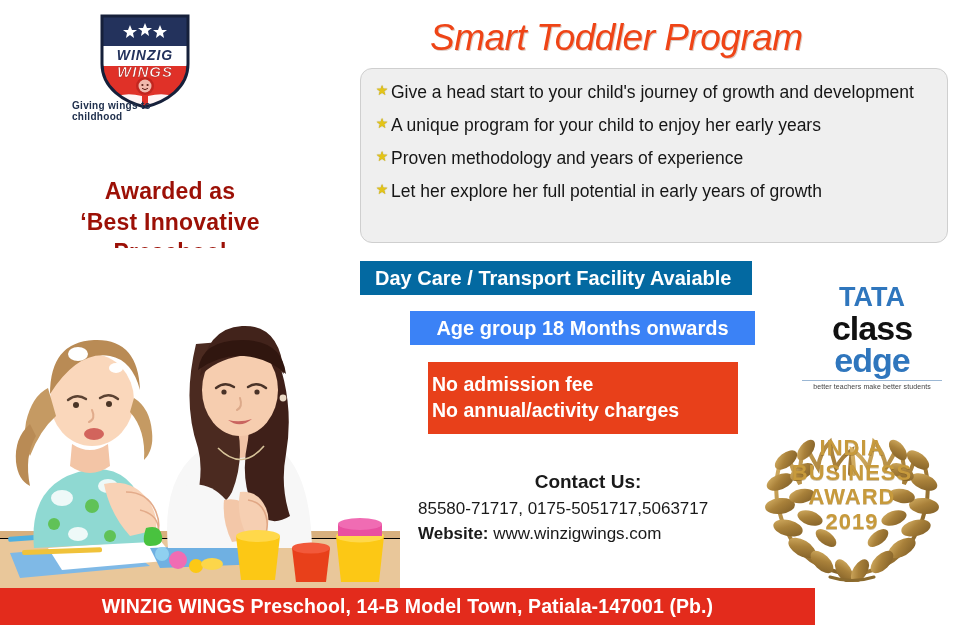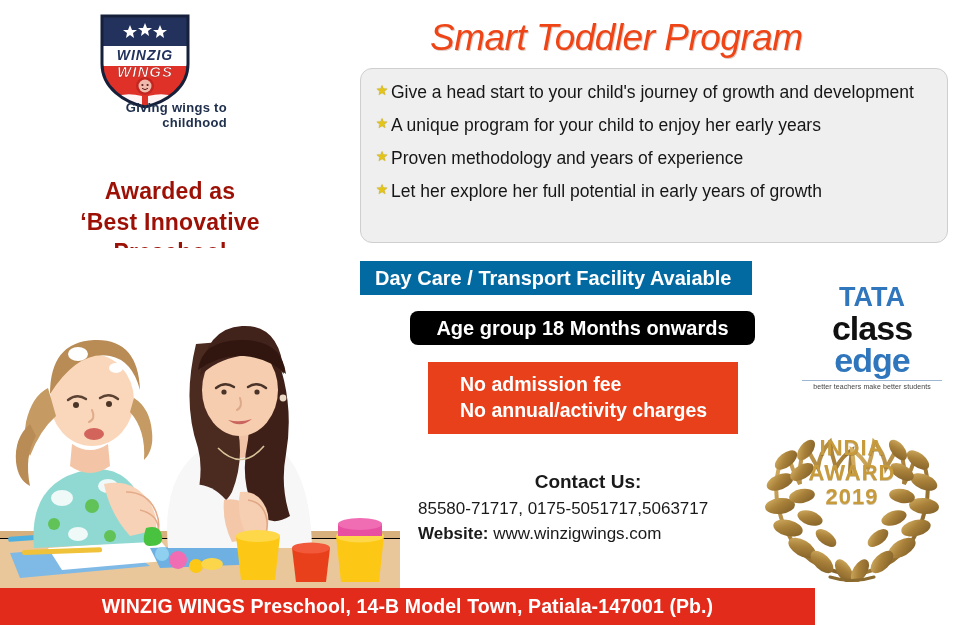--- a/index.html
+++ b/index.html
@@ -12,24 +12,23 @@
   }
   #flyer{position:relative;width:960px;height:625px;background:#fff;overflow:hidden;}
 
   
   #logo-block{position:absolute;left:78px;top:8px;width:210px;height:120px;}
   .shield-wrap{position:absolute;left:18px;top:2px;width:98px;height:104px;}
   .shield{
     position:absolute;left:0;top:0;width:98px;height:100px;
   }
   .logo-tagline{
-    position:absolute;left:-6px;top:92px;width:112px;text-align:right;
-    font-size:13px;font-weight:bold;color:#20304d;
+    position:absolute;left:-6px;top:92px;width:112px;text-align:left;
+    font-size:10px;font-weight:bold;color:#20304d;
     letter-spacing:.3px;
-    margin-left:43px;
   }
 
   
   #award-text{
     position:absolute;left:10px;top:136px;width:320px;
     text-align:center;color:#9c1006;
     font-weight:bold;font-size:23px;line-height:1.33;
     letter-spacing:.2px;
     margin-top:40px;
   }
@@ -71,31 +70,31 @@
   
   #bar-daycare{
     position:absolute;left:360px;top:261px;width:392px;height:34px;
     background:#0369a1;color:#ffffff;
     font-size:20px;font-weight:bold;
     display:flex;align-items:center;padding-left:15px;
     box-sizing:border-box;white-space:nowrap;
   }
   #bar-age{
     position:absolute;left:410px;top:311px;width:345px;height:34px;
-    background:#000000;color:#ffffff;
+    background:#3b82f6;color:#ffffff;
     font-size:20px;font-weight:bold;
     display:flex;align-items:center;justify-content:center;
-    box-sizing:border-box;white-space:nowrap;border-radius:8px;
+    box-sizing:border-box;white-space:nowrap;
   }
   #box-fee{
     position:absolute;left:428px;top:362px;width:310px;height:72px;
     background:#e8401a;color:#ffffff;
     font-size:19.5px;font-weight:bold;line-height:1.32;
     display:flex;flex-direction:column;justify-content:center;
-    padding-left:32px;box-sizing:border-box;
+    padding-left:4px;box-sizing:border-box;
   }
 
   
   #contact{
     position:absolute;left:418px;top:468px;width:340px;
     color:#1a1a1a;font-size:17px;line-height:1.47;
   }
   #contact .head{font-weight:bold;font-size:19px;margin-bottom:1px;text-align:center;}
   #contact .lbl{font-weight:bold;}
 
@@ -380,20 +379,21 @@
           <ellipse cx="150" cy="58" rx="13" ry="7" transform="rotate(30 150 58)"></ellipse>
           <ellipse cx="150" cy="82" rx="13" ry="7" transform="rotate(10 150 82)"></ellipse>
           <ellipse cx="142" cy="104" rx="13" ry="7" transform="rotate(-18 142 104)"></ellipse>
           <ellipse cx="126" cy="124" rx="12" ry="6.5" transform="rotate(-38 126 124)"></ellipse>
         </g>
       </g>
       <path d="M78 163 q22 7 44 0" stroke="#8a6a2e" stroke-width="3" fill="none" stroke-linecap="round"></path>
     </svg>
     <div class="badge-text">
       <span class="bl b1">INDIA</span>
+      <span class="bl b2">BUSINESS</span>
       <span class="bl b3">AWARD</span>
       <span class="bl b4">2019</span>
     </div>
   </div>
 
   <div id="footer">WINZIG WINGS Preschool, 14-B Model Town, Patiala-147001 (Pb.)</div>
 
 </div>
 
 </body></html>

